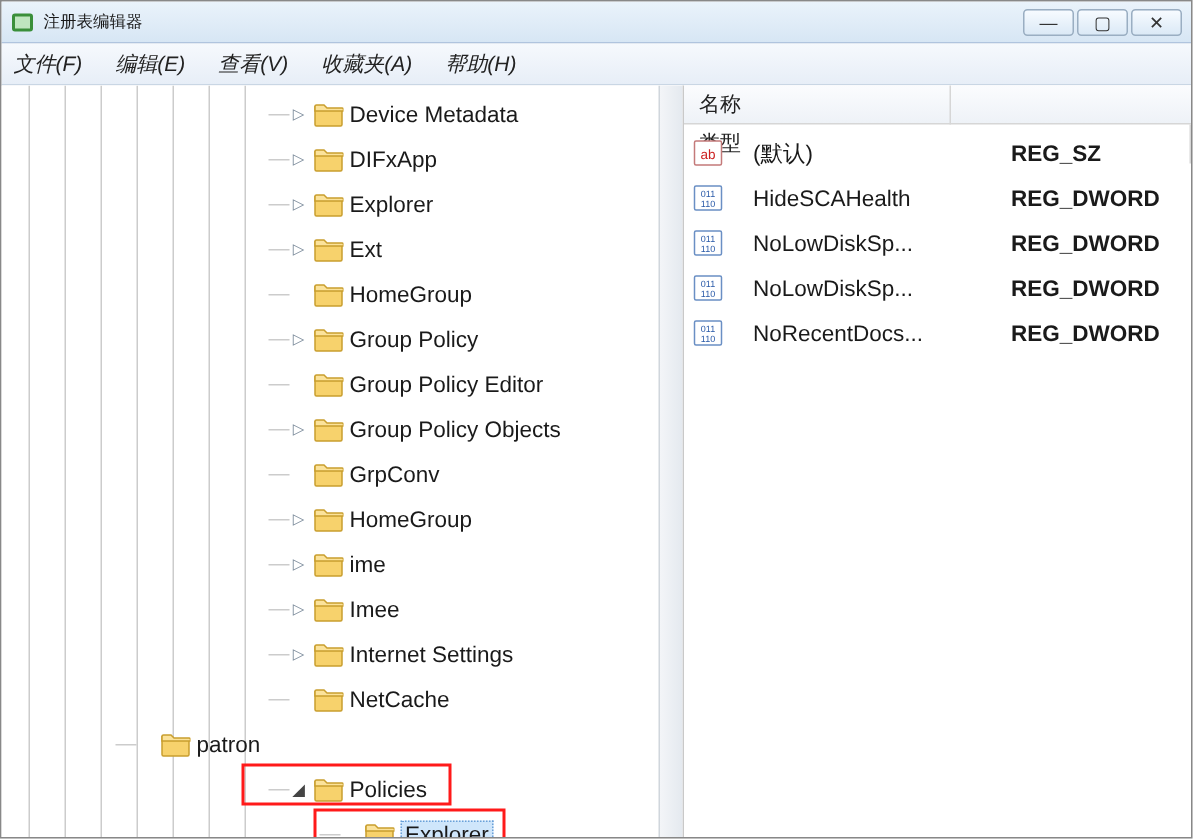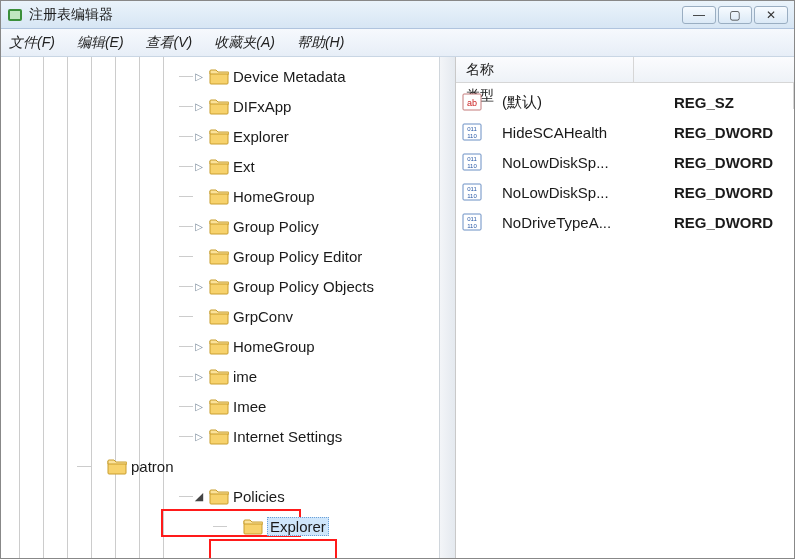--- a/index.html
+++ b/index.html
@@ -18,21 +18,21 @@
     background: linear-gradient(to bottom, #eaf3fb, #d7e6f4);
     display: flex;
     align-items: center;
     padding: 0 6px;
     border-bottom: 1px solid #b0c4de;
   }
   .titlebar .app-icon {
     width: 16px; height: 16px; margin-right: 6px;
     display:flex;align-items:center;justify-content:center;
   }
-  .titlebar .title { font-size: 14px; color:#1a1a1a; }
+  .titlebar .title { font-size: 11px; color:#1a1a1a; }
   .win-controls { margin-left:auto; display:flex; gap:2px; }
   .win-btn {
     width: 34px; height: 18px;
     border: 1px solid #9aaec2;
     border-radius: 3px;
     background: linear-gradient(to bottom,#f7fbff,#dbe9f6);
     display:flex;align-items:center;justify-content:center;
     font-size:12px; color:#333;
   }
   .menubar {
@@ -285,20 +285,29 @@
         </div>
         <div class="tree-item" style="padding-left: 178px;">
           <div class="hconn"></div>
           <span class="expander">▷</span>
           <span class="folder"><svg viewBox="0 0 20 18" width="20" height="18">
               <path d="M1 4h6l2 2h10v10a1 1 0 0 1-1 1H2a1 1 0 0 1-1-1z" fill="#f7d26c" stroke="#c99e2e"></path>
               <path d="M1 4a1 1 0 0 1 1-1h5l2 2h10a1 1 0 0 1 1 1v1H1z" fill="#fbe29a" stroke="#c99e2e"></path>
             </svg></span>
           <span class="label">Internet Settings</span>
         </div>
+        <div class="tree-item" style="padding-left: 178px;">
+          <div class="hconn"></div>
+          <span class="expander"></span>
+          <span class="folder"><svg viewBox="0 0 20 18" width="20" height="18">
+              <path d="M1 4h6l2 2h10v10a1 1 0 0 1-1 1H2a1 1 0 0 1-1-1z" fill="#f7d26c" stroke="#c99e2e"></path>
+              <path d="M1 4a1 1 0 0 1 1-1h5l2 2h10a1 1 0 0 1 1 1v1H1z" fill="#fbe29a" stroke="#c99e2e"></path>
+            </svg></span>
+          <span class="label">NetCache</span>
+        </div>
         <div class="tree-item" style="padding-left: 76px;">
           <div class="hconn"></div>
           <span class="expander"></span>
           <span class="folder"><svg viewBox="0 0 20 18" width="20" height="18">
               <path d="M1 4h6l2 2h10v10a1 1 0 0 1-1 1H2a1 1 0 0 1-1-1z" fill="#f7d26c" stroke="#c99e2e"></path>
               <path d="M1 4a1 1 0 0 1 1-1h5l2 2h10a1 1 0 0 1 1 1v1H1z" fill="#fbe29a" stroke="#c99e2e"></path>
             </svg></span>
           <span class="label">patron</span>
         </div>
         <div class="tree-item" style="padding-left: 178px;">
@@ -364,18 +373,18 @@
             </svg></span>
           <span class="cell-name">NoLowDiskSp...</span>
           <span class="cell-type">REG_DWORD</span>
         </div>
         <div class="list-row">
           <span class="val-icon"><svg viewBox="0 0 20 18" width="20" height="18">
               <rect x="1" y="1" width="18" height="16" rx="1" fill="#fff" stroke="#6a8fc4"></rect>
               <text x="10" y="8" font-size="6" text-anchor="middle" fill="#2a5aa8" font-family="Arial">011</text>
               <text x="10" y="15" font-size="6" text-anchor="middle" fill="#2a5aa8" font-family="Arial">110</text>
             </svg></span>
-          <span class="cell-name">NoDriveTypeA...</span>
+          <span class="cell-name">NoRecentDocs...</span>
           <span class="cell-type">REG_DWORD</span>
         </div>
       </div>
   </div>
 </div>
 
 </body></html>

